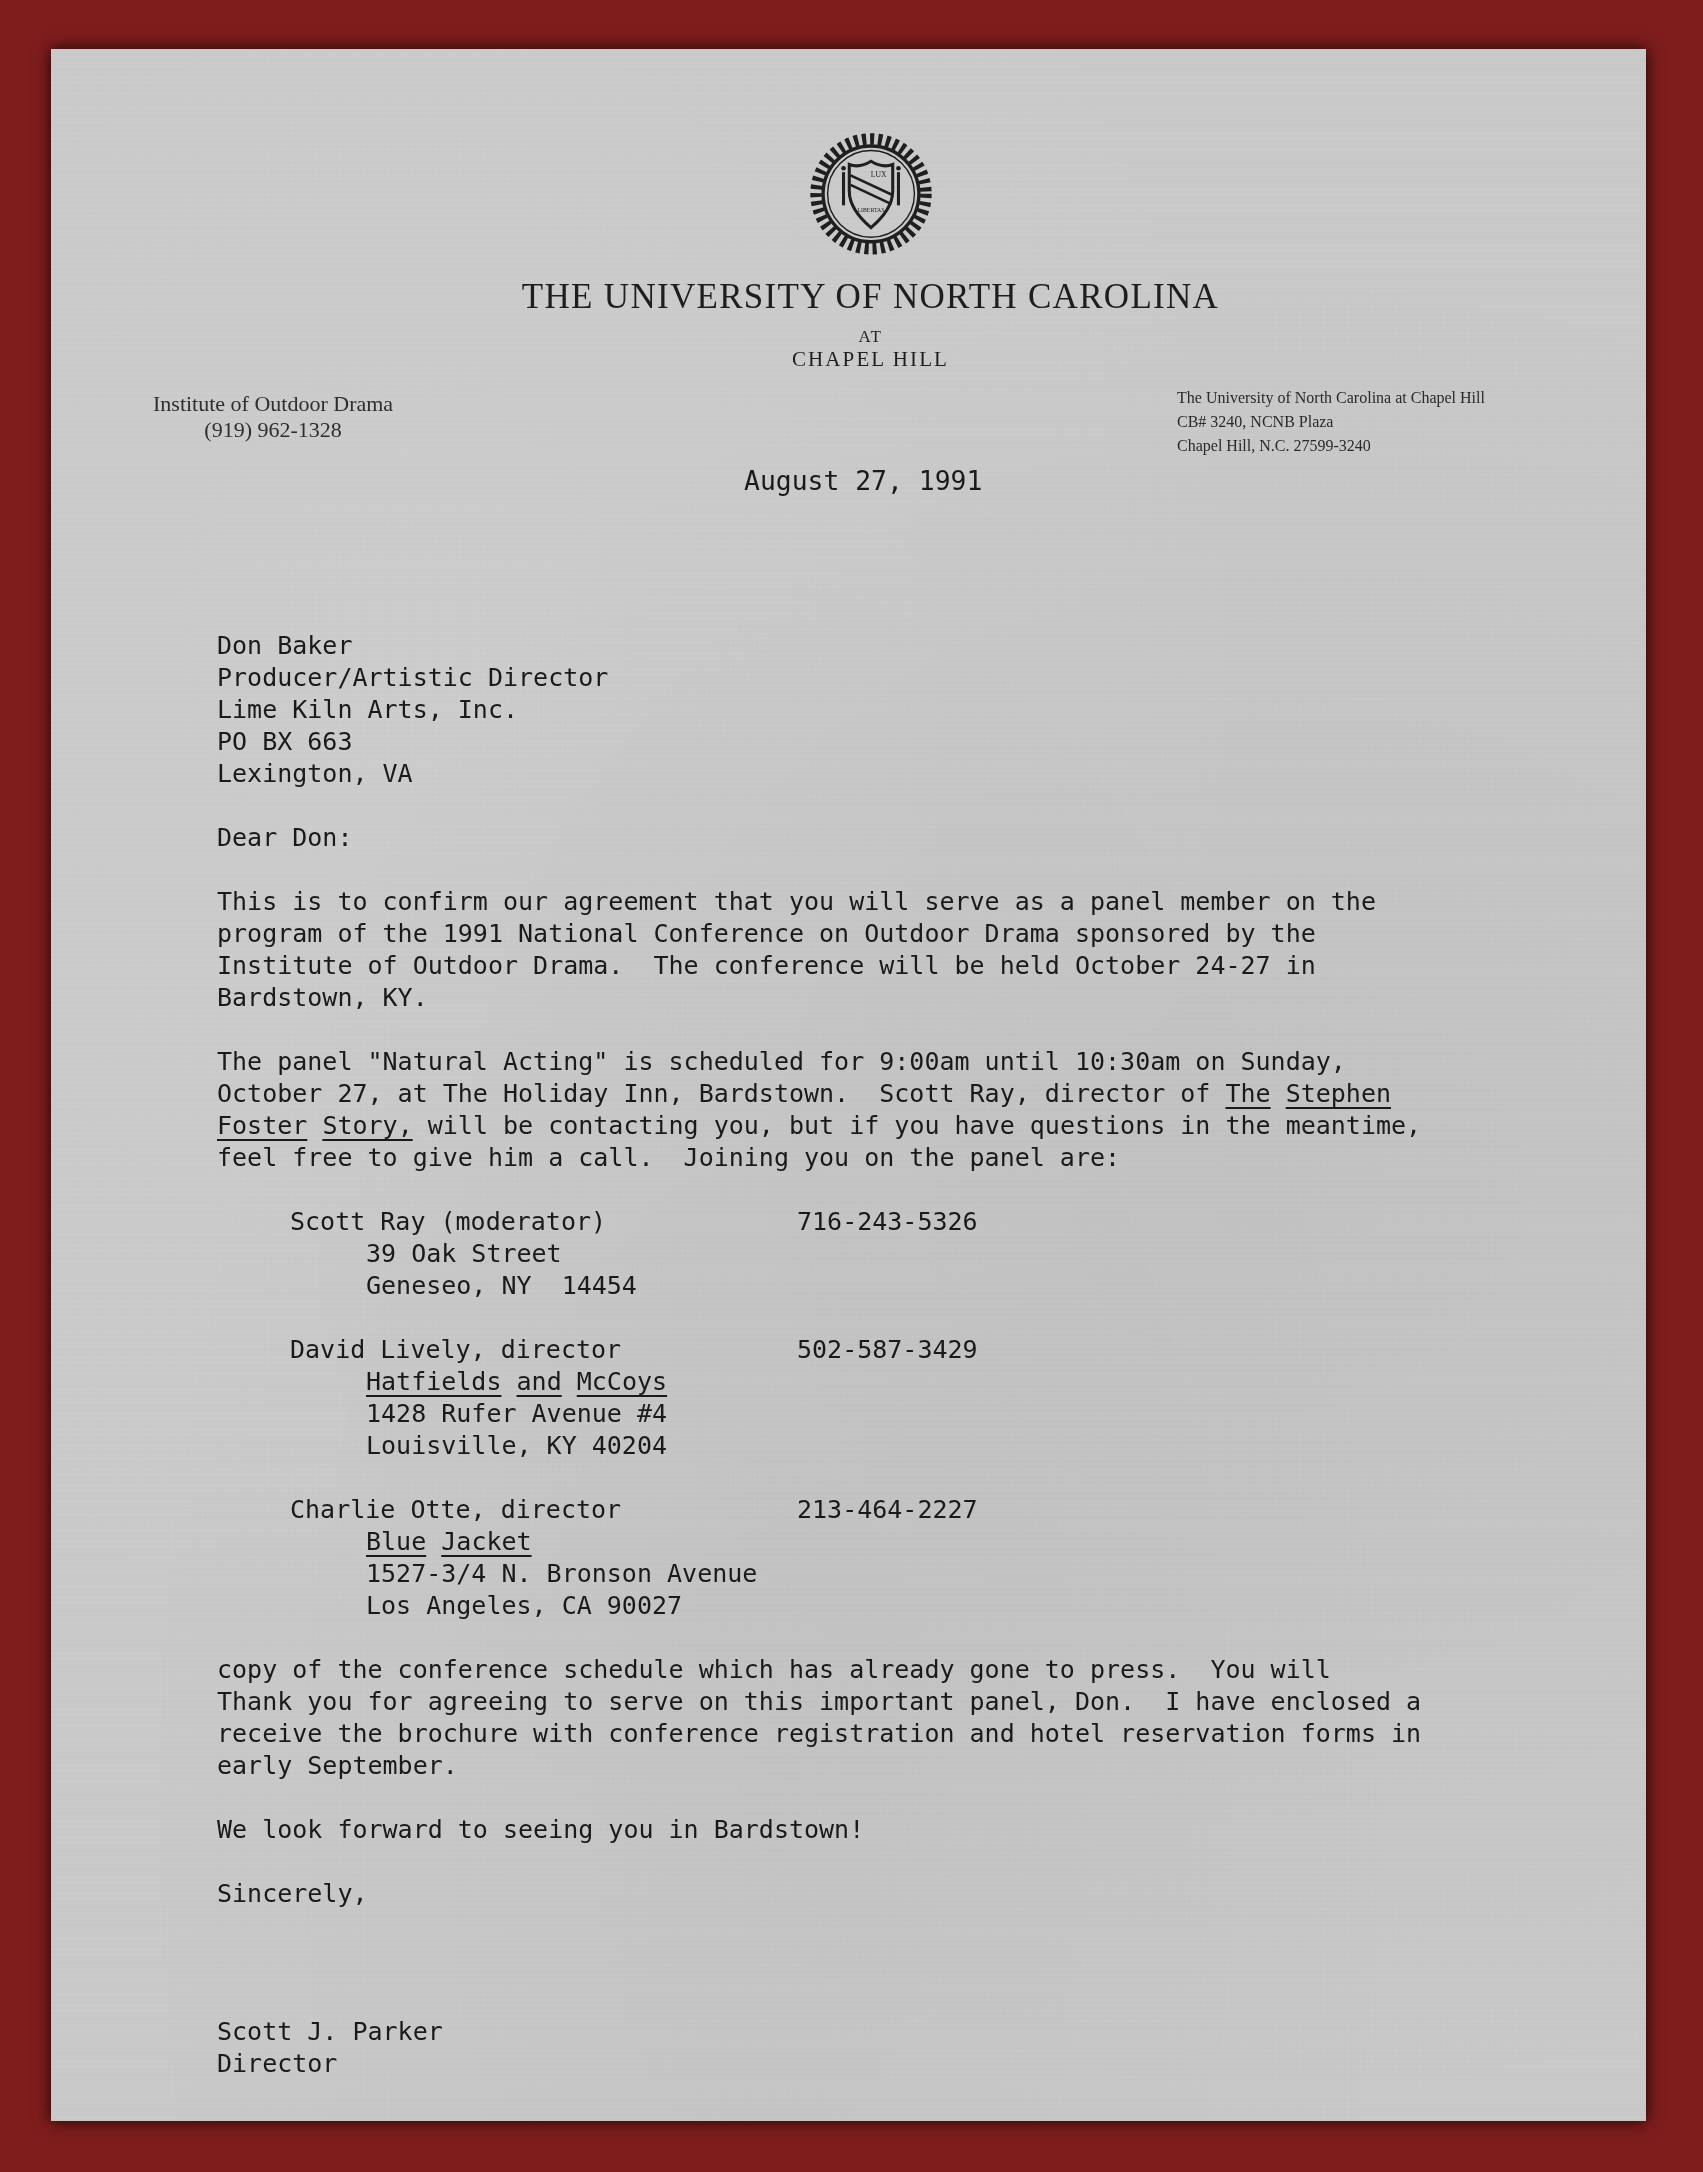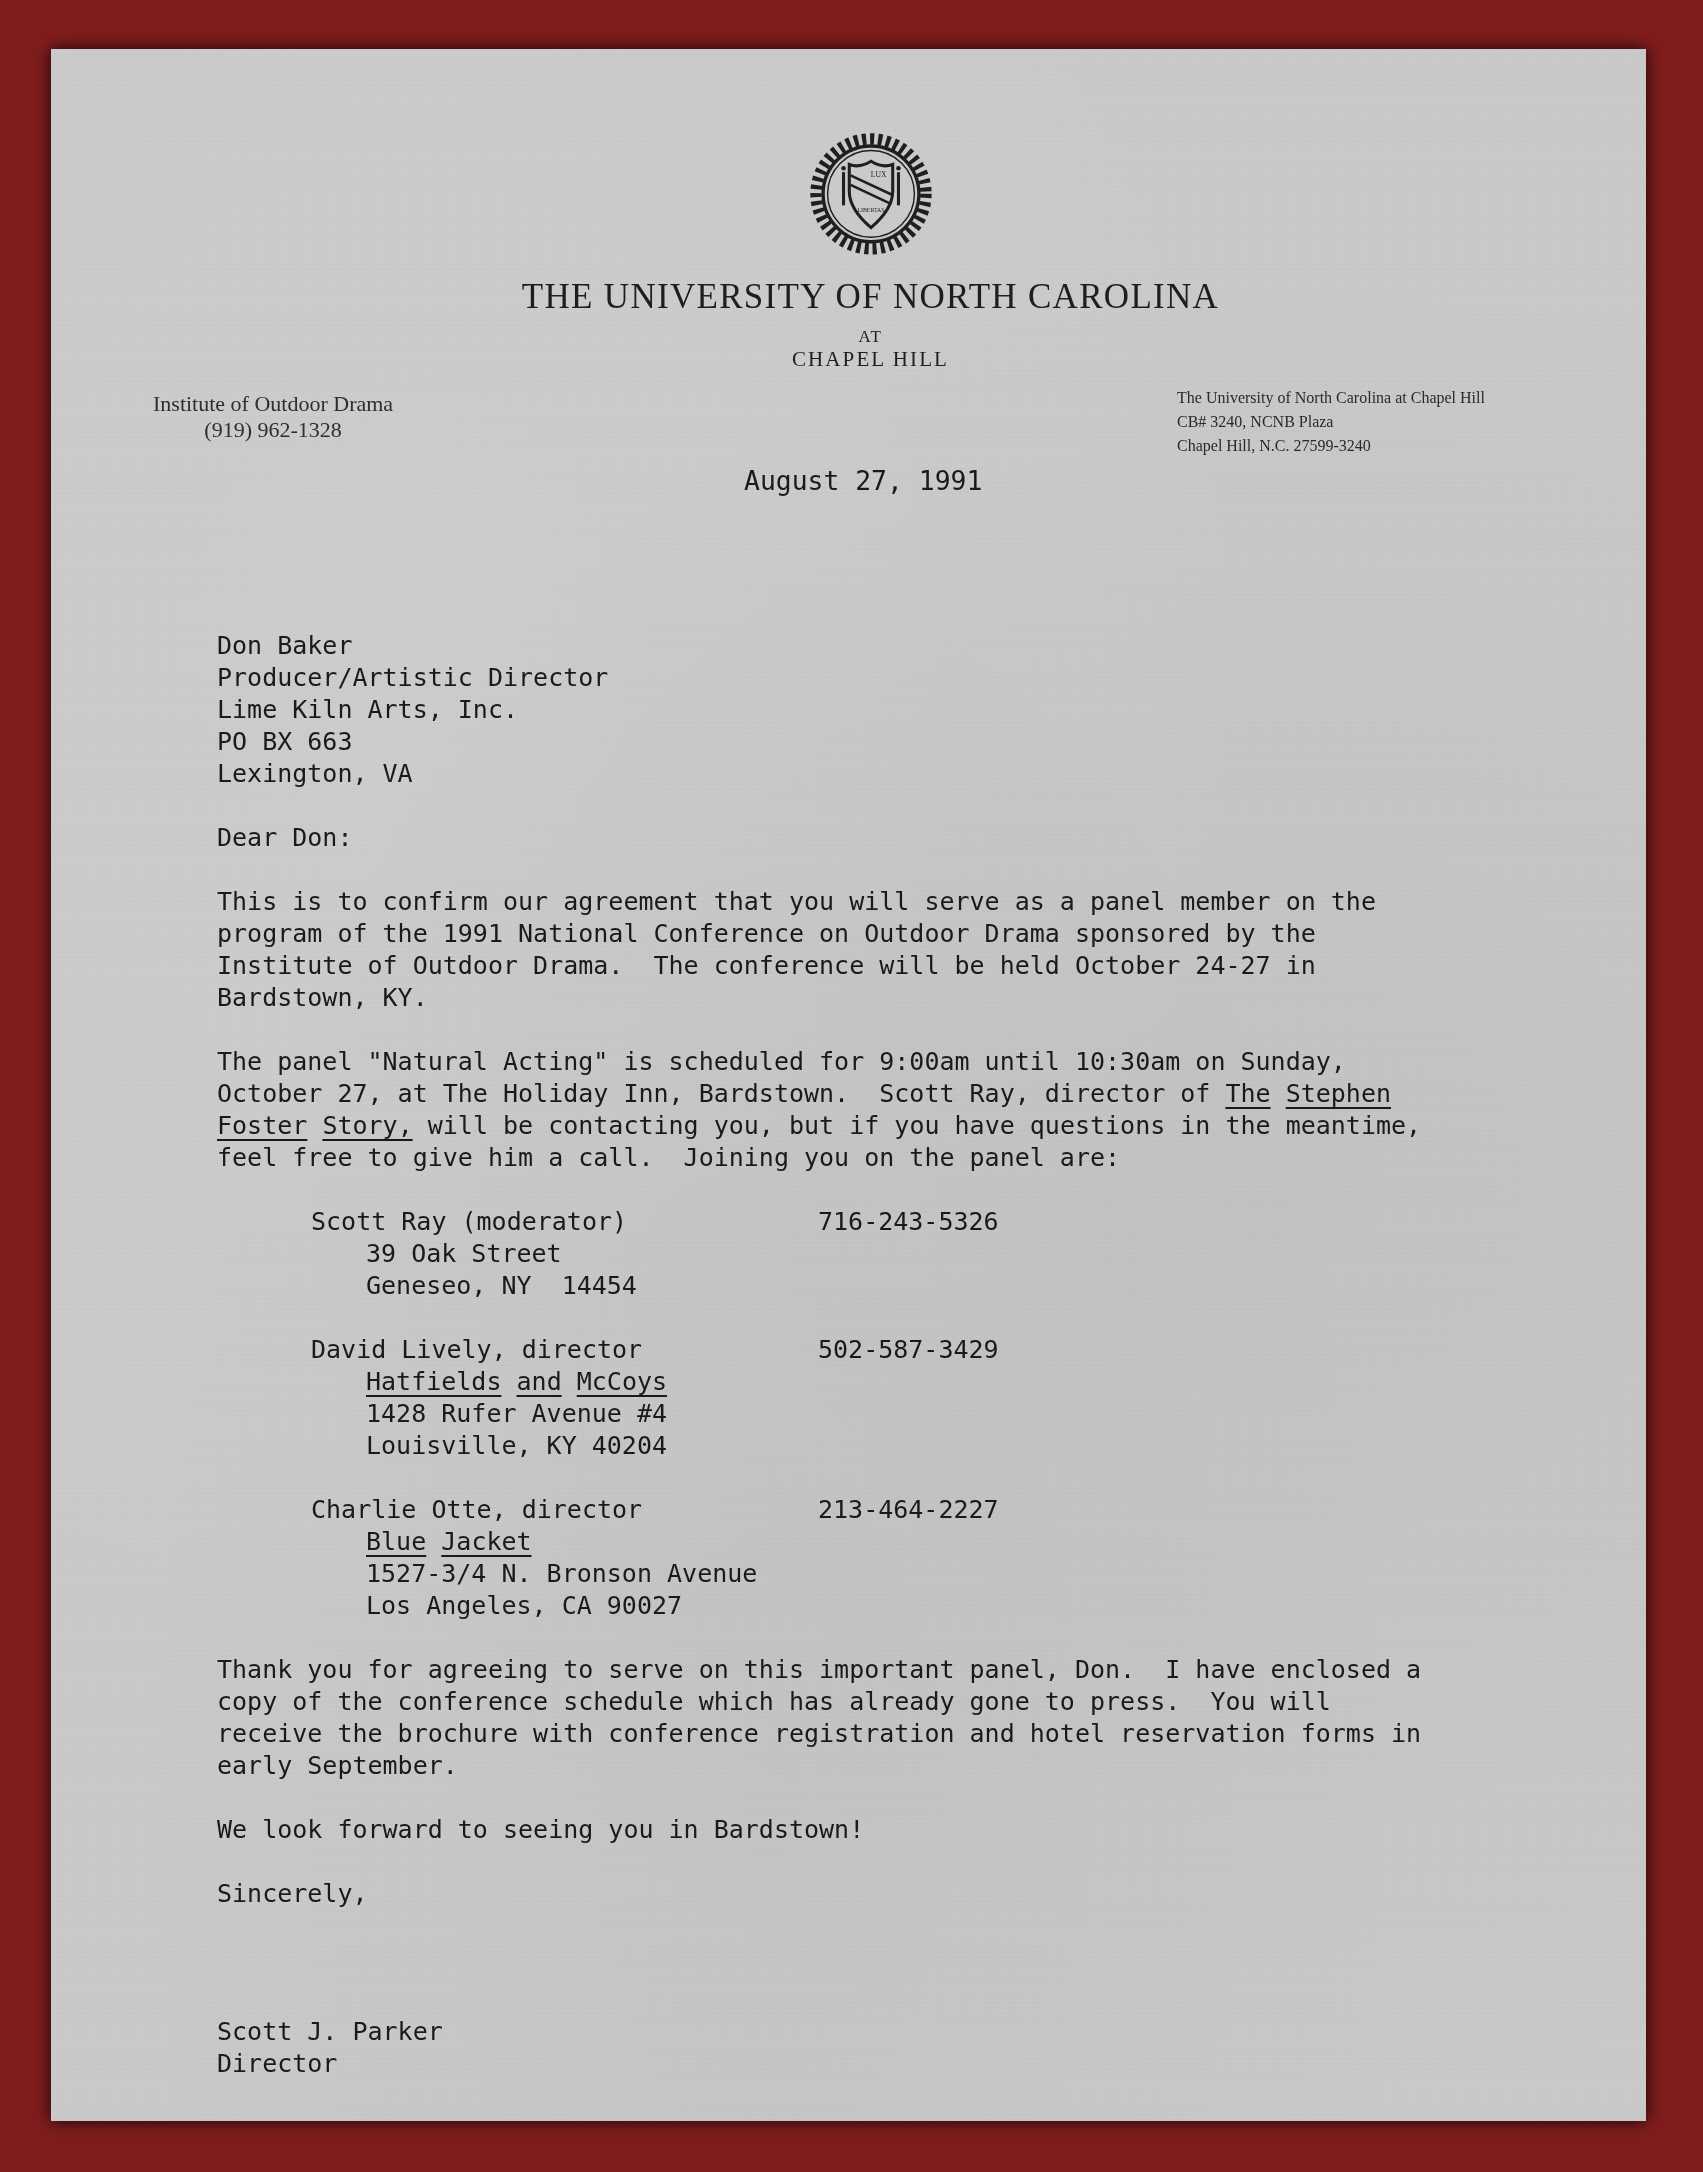--- a/index.html
+++ b/index.html
@@ -58,21 +58,21 @@
   }
   .content{
     position:absolute;left:166px;top:581px;width:1380px;
     font-size:25px;line-height:32px;
   }
   .line{white-space:pre;}
   .salutation{margin-top:32px;}
   .para{margin-top:32px;}
   .panel-entry{margin-top:32px;}
   .panel-entry .line{margin-left:149px;}
-  .panel-name-row{position:relative;margin-left:94px;white-space:pre;}
+  .panel-name-row{position:relative;margin-left:73px;white-space:pre;}
   .panel-phone{position:absolute;left:507px;top:0;}
   .valediction{margin-top:32px;}
   .signature-block{margin-top:106px;}
   .u{
     text-decoration:underline;
     text-decoration-thickness:2.1px;
     text-underline-offset:5.1px;
   }
 </style>
 </head>
@@ -150,22 +150,22 @@
           </div>
           <div class="panel-entry">
             <div class="panel-name-row"><span>Charlie Otte, director</span><span class="panel-phone">213-464-2227</span></div>
             <div class="line"><span class="u">Blue</span> <span class="u">Jacket</span></div>
             <div class="line">1527-3/4 N. Bronson Avenue</div>
             <div class="line">Los Angeles, CA 90027</div>
           </div>
         </div>
       <div id="paragraphs-bottom">
           <div class="para">
+            <div class="line">copy of the conference schedule which has already gone to press.  You will</div>
             <div class="line">Thank you for agreeing to serve on this important panel, Don.  I have enclosed a</div>
-            <div class="line">copy of the conference schedule which has already gone to press.  You will</div>
             <div class="line">receive the brochure with conference registration and hotel reservation forms in</div>
             <div class="line">early September.</div>
           </div>
           <div class="para">
             <div class="line">We look forward to seeing you in Bardstown!</div>
           </div>
         </div>
       <div class="valediction line">Sincerely,</div>
       <div class="signature-block">
         <div class="line">Scott J. Parker</div>

